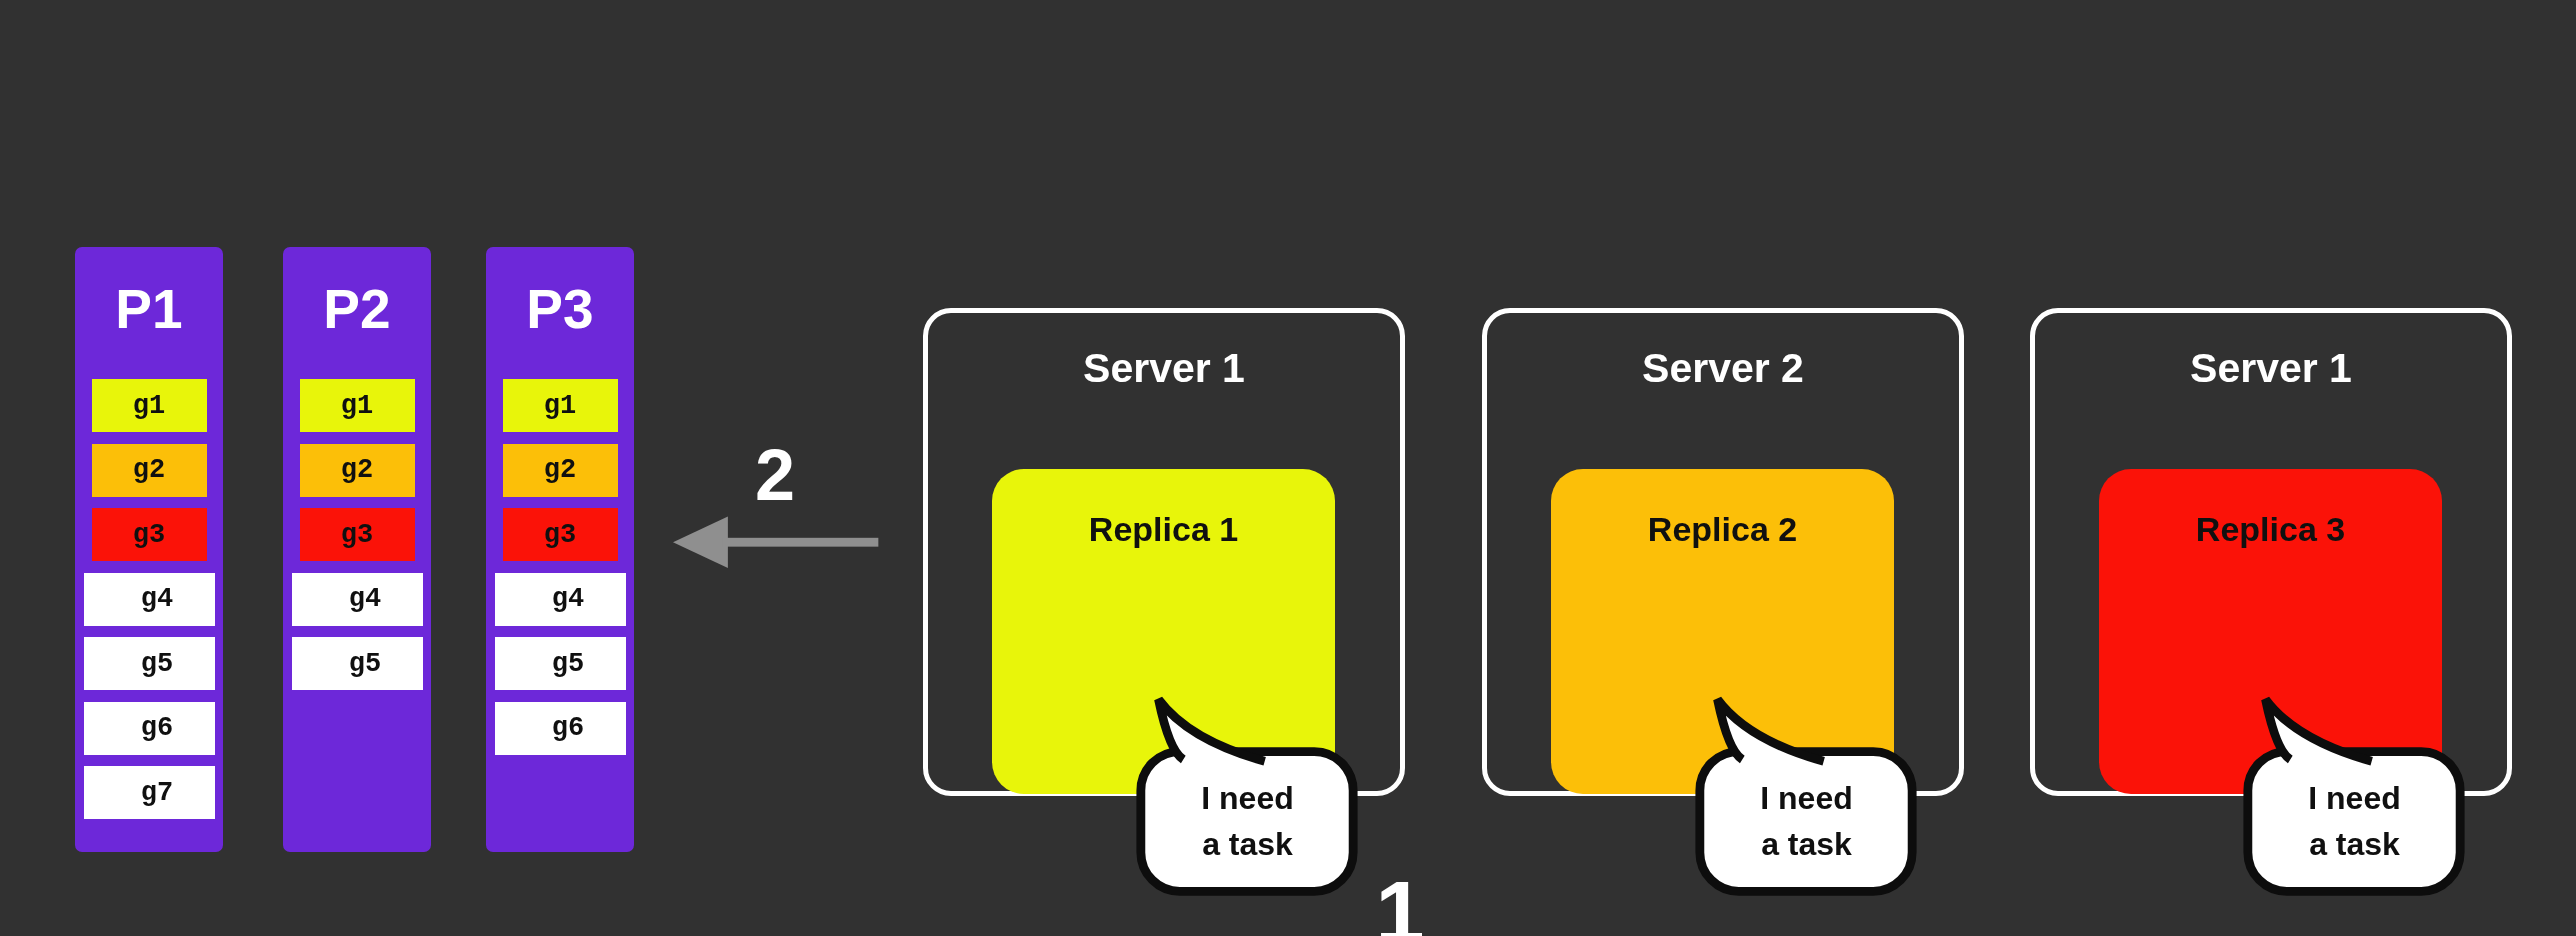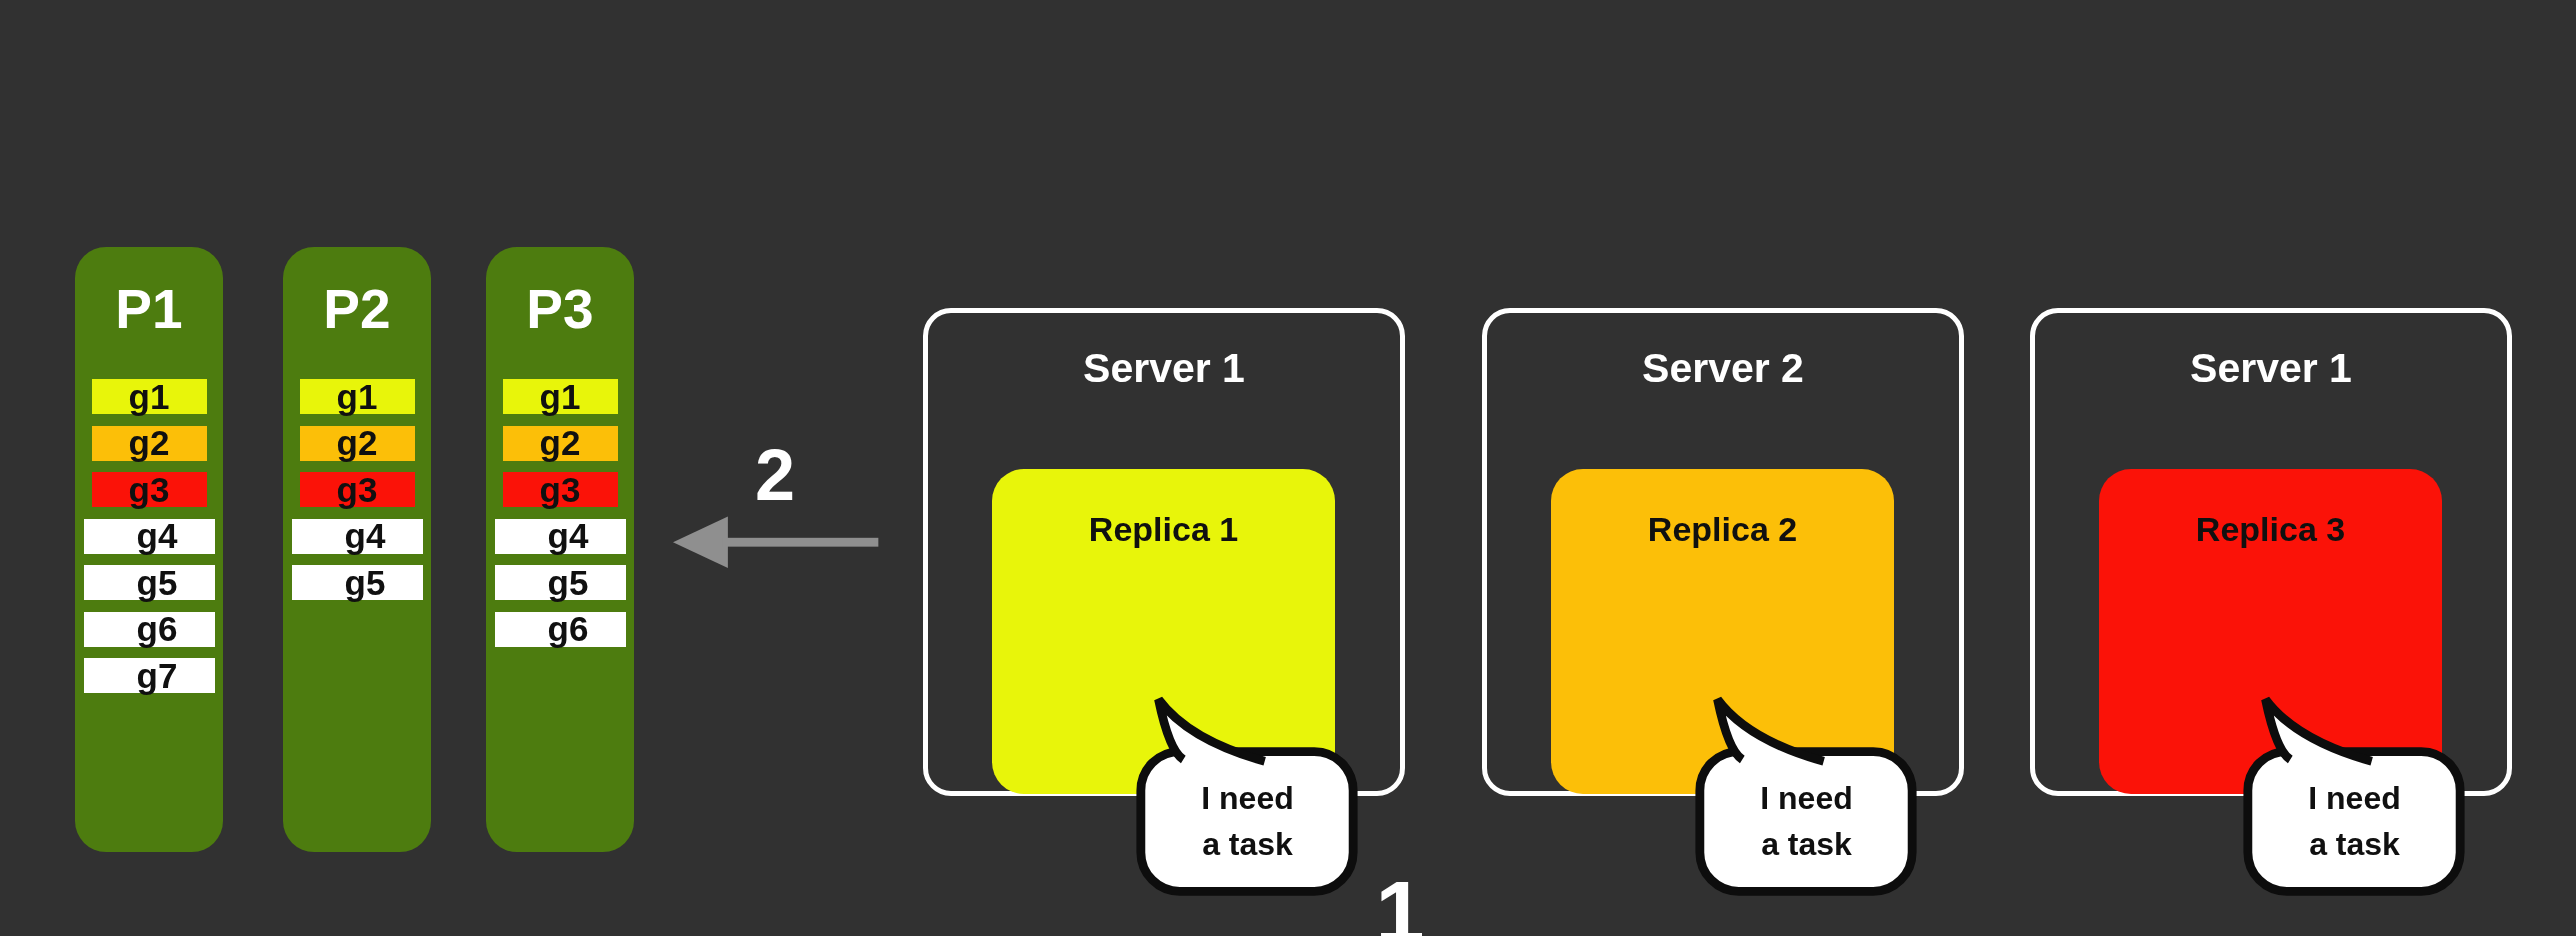--- a/index.html
+++ b/index.html
@@ -4,31 +4,31 @@
 <style>
   html,body{margin:0;padding:0;}
   body{
     width:2576px;height:937px;position:relative;overflow:hidden;
     background:#313131;
     font-family:"Liberation Sans", sans-serif;
   }
   
   .partition{
     position:absolute;top:247px;width:148px;height:605px;
-    background:#4d7c0f;border-radius:31px;text-align:right;
+    background:#6d28d9;border-radius:7px;text-align:right;
   }
   .pp0{left:75px}.pp1{left:283px}.pp2{left:486px}
   .ptitle{
     height:124px;display:flex;align-items:center;justify-content:center;
     font-size:55px;font-weight:700;color:#ffffff;
   }
   .tasks{display:flex;flex-direction:column;gap:11.5px;align-items:center;padding-top:8px;}
   .task{
-    width:115px;height:35px;display:flex;align-items:center;justify-content:center;
-    font-size:35px;font-weight:700;color:#101010;background:#ffffff;
+    width:115px;height:53px;display:flex;align-items:center;justify-content:center;
+    font-size:27px;font-weight:700;color:#101010;background:#ffffff;font-family:Liberation Mono, monospace;
   }
   [data-color="yellow"]{background:#E8F50A;}
   [data-color="orange"]{background:#FCBF08;}
   [data-color="red"]{background:#FB1208;}
   [data-color="white"]{background:#FFFFFF;padding-left:16px;}
   
   .arrow-svg{position:absolute;left:673px;top:513px;}
   .step-label{position:absolute;color:#ffffff;font-weight:700;line-height:1;text-align:center;width:88px;}
   .step-2{left:731px;top:439px;font-size:72px;}
   .step-1{left:1356px;top:868px;font-size:88px;}

